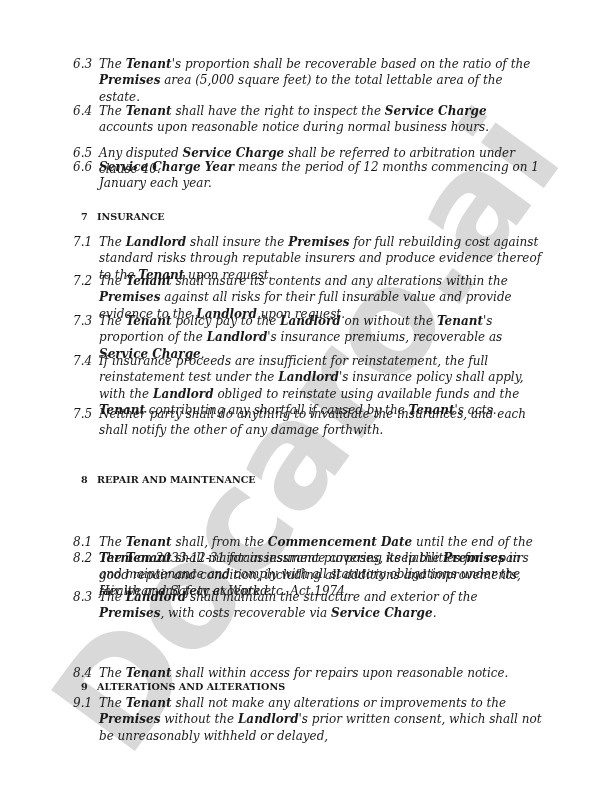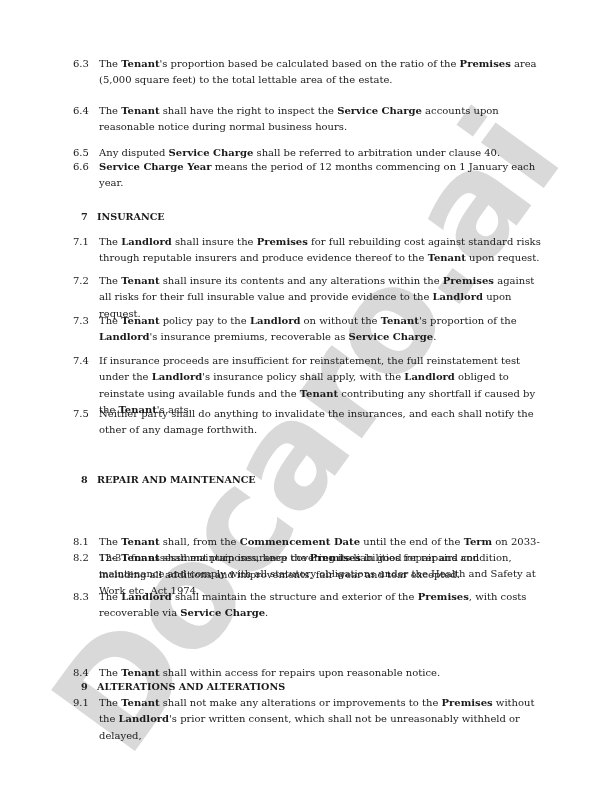--- a/index.html
+++ b/index.html
@@ -41,22 +41,23 @@
       position: absolute;
       left: 0;
       top: 0;
       width: 612px;
       z-index: 1;
     }
     .clause {
       position: absolute;
       left: 73px;
       width: 470px;
-      font-size: 10px;
+      font-size: 12px;
       line-height: 16.3px;
+      font-style: italic;
     }
     .clause .num {
       position: absolute;
       left: 0;
       top: 0;
       width: 26px;
     }
     .clause .text {
       margin-left: 26px;
       display: block;
@@ -85,21 +86,21 @@
 </head>
 <body>
 
 <div class="page">
   <div class="watermark">Docaro.ai</div>
 
   <div class="content">
 
     <div class="clause" style="top:56px;">
       <span class="num">6.3</span>
-      <span class="text"><span>The </span><b>Tenant</b><span>'s proportion based be calculated based on the ratio of the </span><b>Premises</b><span> area (5,000 square feet) to the total lettable area of the estate.</span></span>
+      <span class="text"><span>The </span><b>Tenant</b><span>'s proportion shall be recoverable based on the ratio of the </span><b>Premises</b><span> area (5,000 square feet) to the total lettable area of the estate.</span></span>
     </div>
     <div class="clause" style="top:103px;">
       <span class="num">6.4</span>
       <span class="text"><span>The </span><b>Tenant</b><span> shall have the right to inspect the </span><b>Service Charge</b><span> accounts upon reasonable notice during normal business hours.</span></span>
     </div>
     <div class="clause" style="top:145px;">
       <span class="num">6.5</span>
       <span class="text"><span>Any disputed </span><b>Service Charge</b><span> shall be referred to arbitration under clause 40.</span></span>
     </div>
     <div class="clause" style="top:159px;">

